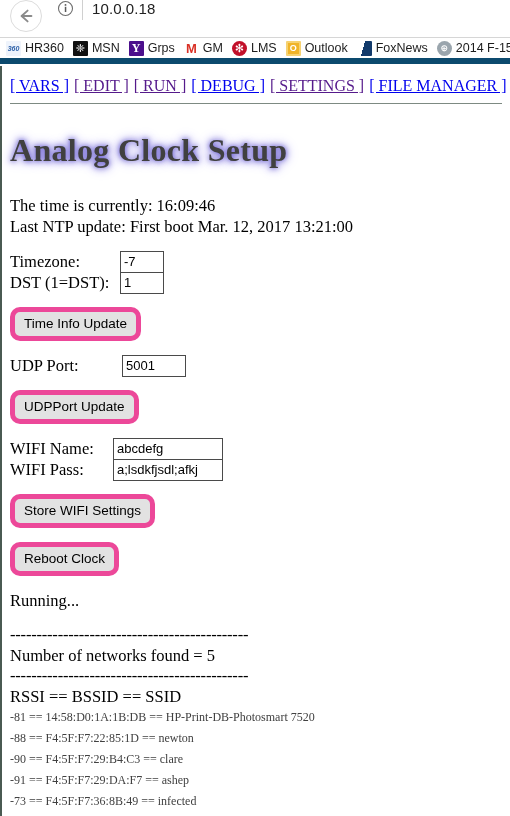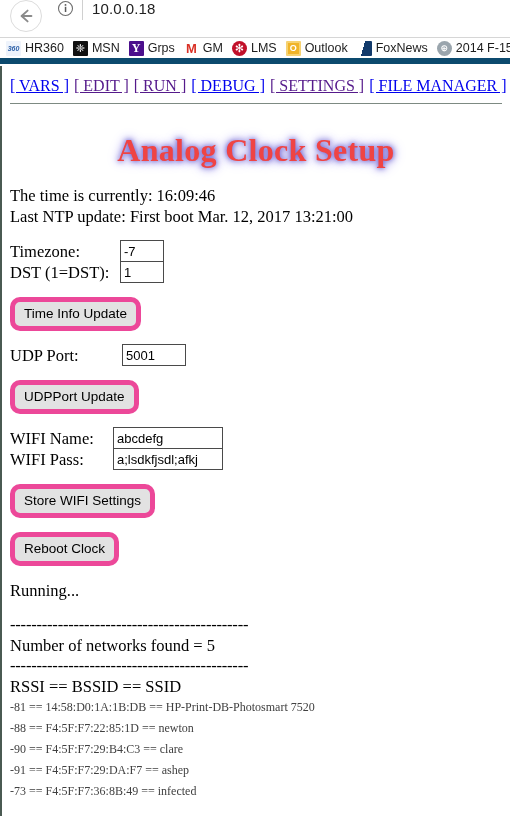--- a/index.html
+++ b/index.html
@@ -157,38 +157,37 @@
     border: none;
     border-top: 1px solid #7d8a82;
     margin: 7px 0 0 0;
     height: 0;
   }
 
   h1.title {
     font-family: "Liberation Serif", "DejaVu Serif", serif;
     font-size: 32px;
     font-weight: bold;
-    color: #ef4444;
-    margin: 28px 0 16px 0;
+    color: #404040;
+    margin: 28px 0 26px 0;
     text-shadow: 0 0 5px #6a5fd0, 0 0 9px #8f86e0, 0 0 14px #b9b2f0;
     letter-spacing: 0.3px;
-    text-align: center;
   }
 
   .line {
     font-size: 16.5px;
     line-height: 21px;
     color: #000000;
   }
   .spacer-14 { height: 14px; }
 
   
   .field-row {
     display: flex;
-    align-items: flex-end;
+    align-items: center;
     font-size: 16.5px;
     line-height: 21px;
     height: 21px;
   }
   .field-label { color:#000; }
   .lbl-w-tz  { width: 110px; }
   .lbl-w-udp { width: 112px; }
   .lbl-w-wifi{ width: 103px; }
 
   input.txt {

